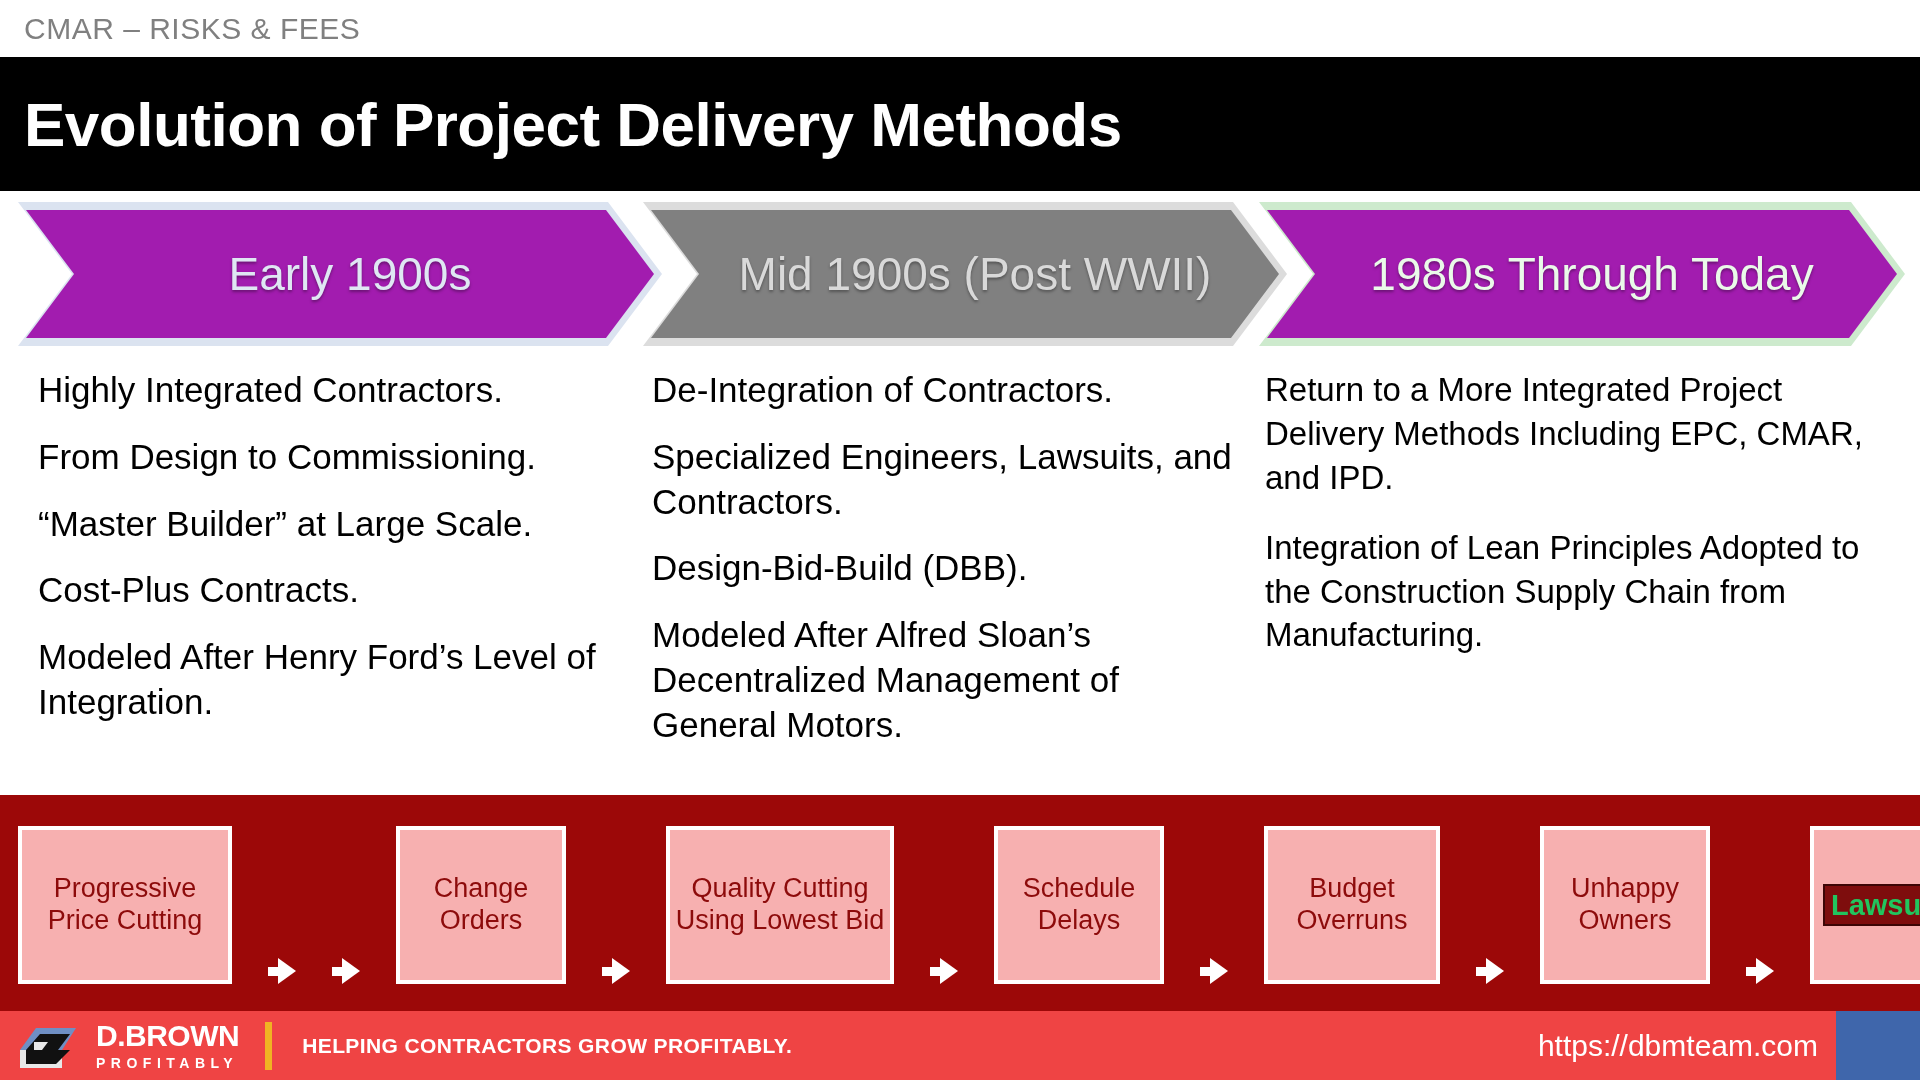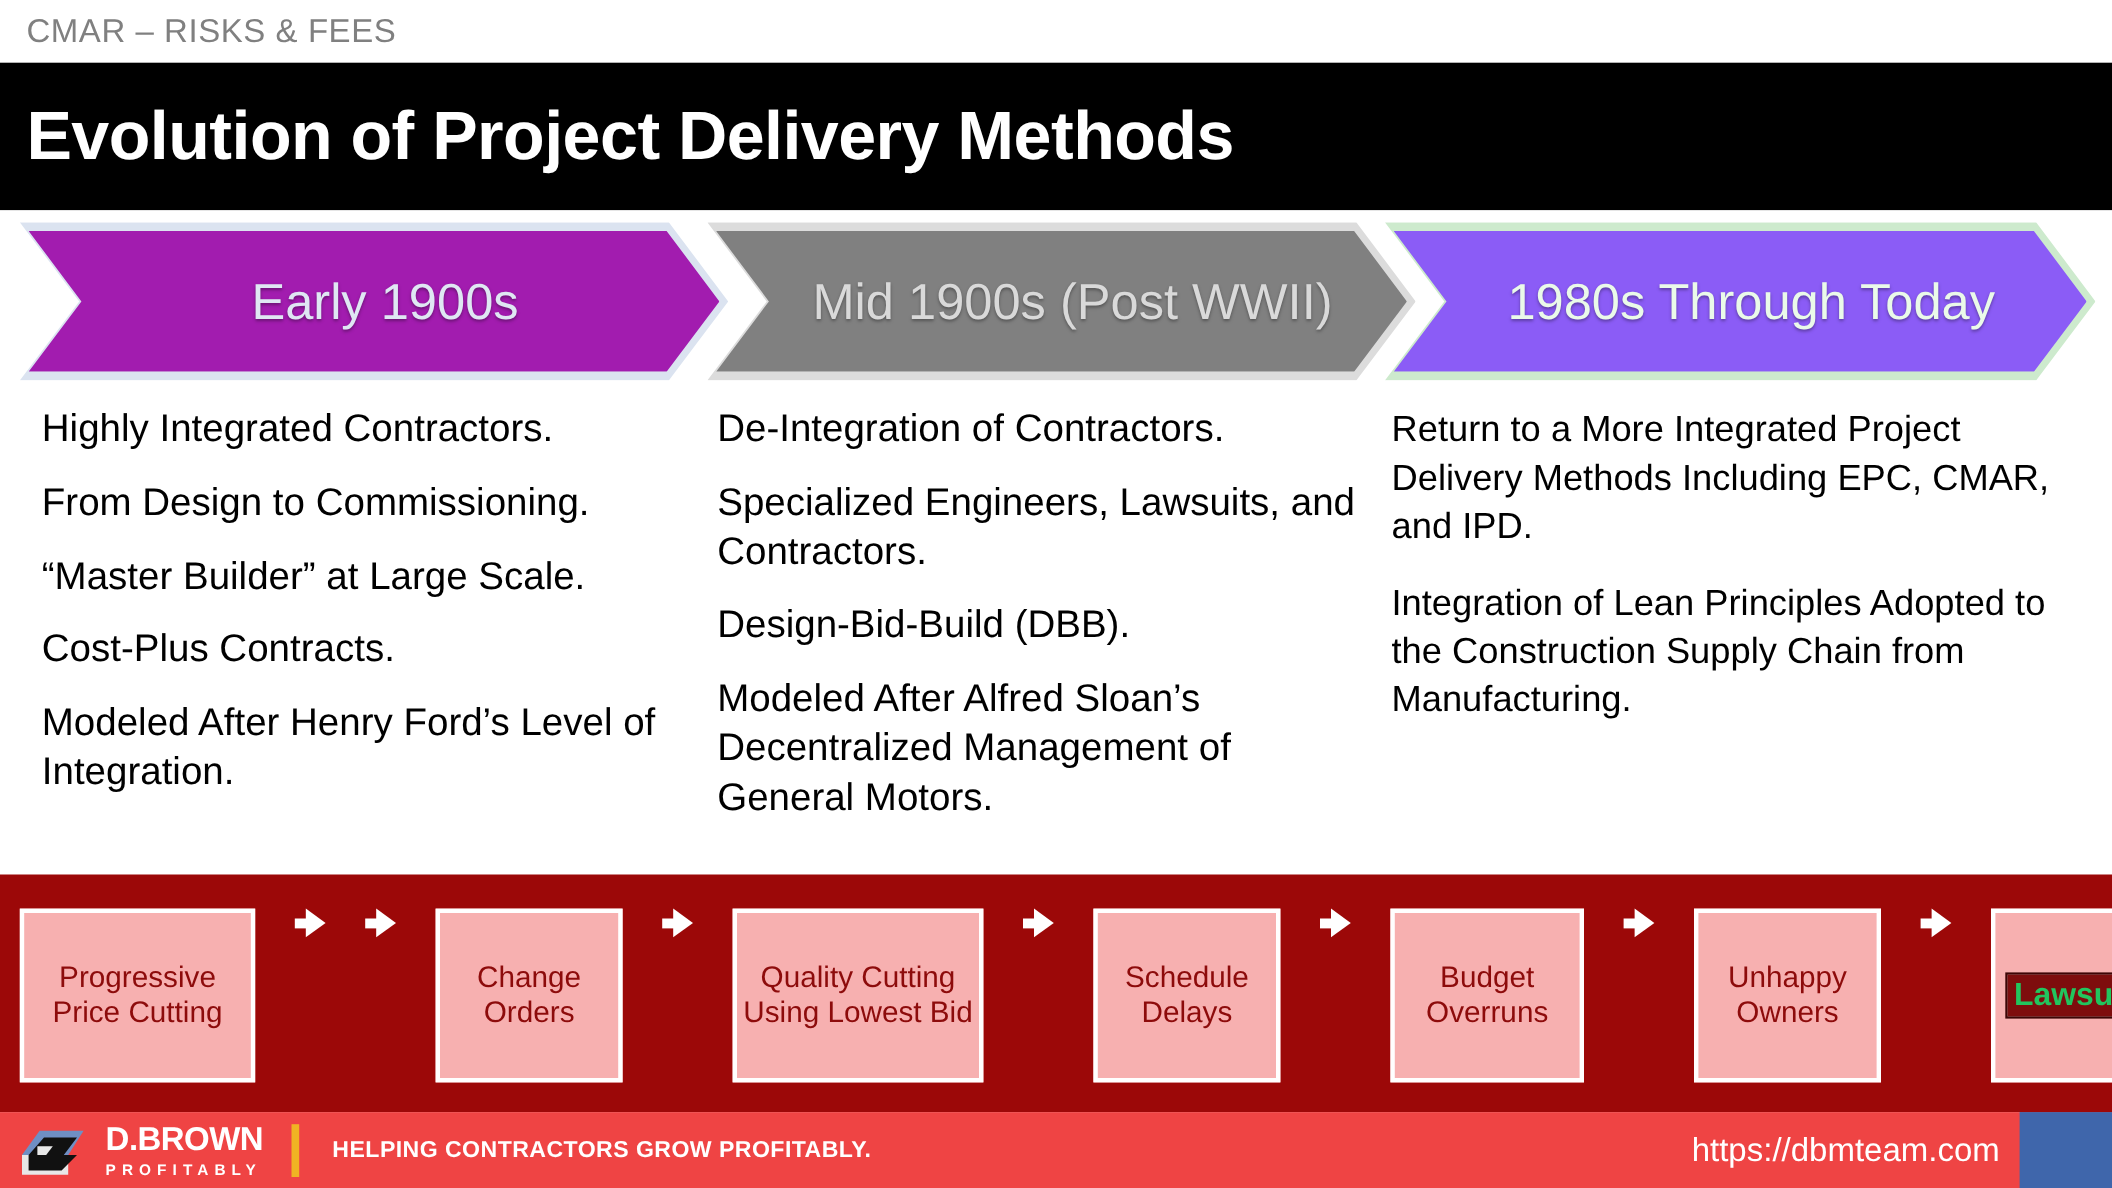--- a/index.html
+++ b/index.html
@@ -87,21 +87,21 @@
 
   #chev-halo-0 { left: 18px;   width: 644px;  background: #dbe3f0; }
   #chev-0      { left: 26px;   width: 628px;  background: #a21caf; }
   #chev-0 .chev-label { color: #dfe7f3; }
 
   #chev-halo-1 { left: 643px;  width: 644px;  background: #dcdcdc; }
   #chev-1      { left: 651px;  width: 628px;  background: #808080; }
   #chev-1 .chev-label { color: #d9d9d9; }
 
   #chev-halo-2 { left: 1259px; width: 646px;  background: #cdeacd; }
-  #chev-2      { left: 1267px; width: 630px;  background: #8b5cf6; }
+  #chev-2      { left: 1267px; width: 630px;  background: #a21caf; }
   #chev-2 .chev-label { color: #eafae9; }
 
   
   .columns {
     position: absolute;
     left: 0;
     top: 368px;
     width: 1920px;
     height: 420px;
   }
@@ -134,21 +134,21 @@
     height: 216px;
     background: #9c0808;
   }
   .process-flow {
     position: absolute;
     left: 18px;
     top: 31px;
     width: 1520px;
     height: 158px;
     display: flex;
-    align-items: flex-start;
+    align-items: flex-end;
     gap: 36px;
   }
   .pbox {
     background: #f7b0b0;
     border: 4px solid #ffffff;
     box-sizing: border-box;
     height: 158px;
     display: flex;
     align-items: center;
     justify-content: center;

